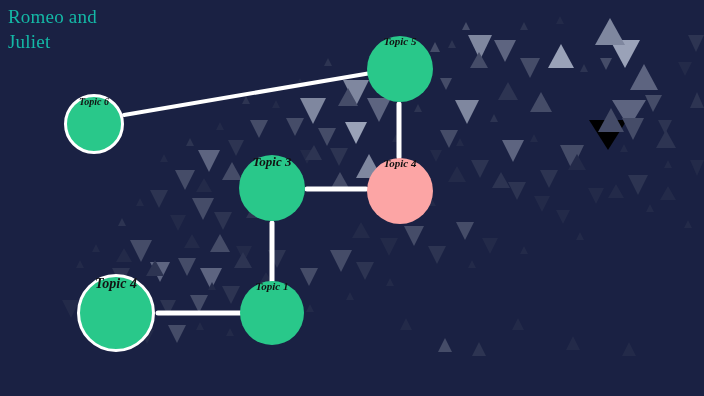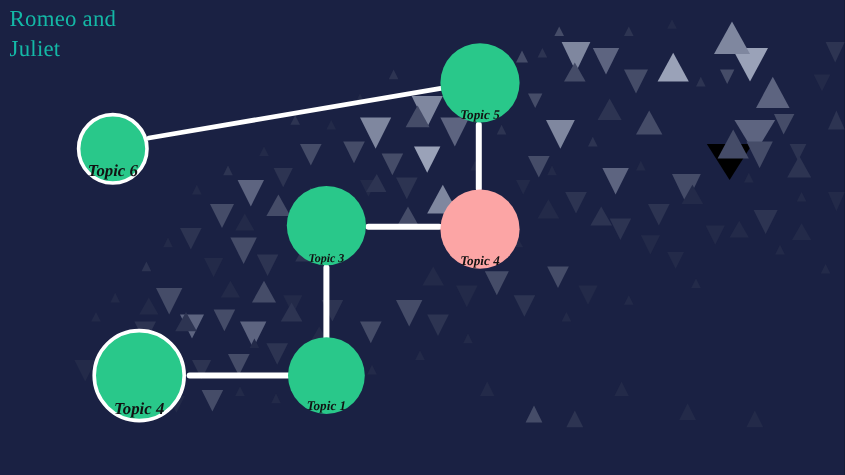--- a/index.html
+++ b/index.html
@@ -40,21 +40,21 @@
     line-height: 25px;
     letter-spacing: 0.2px;
     white-space: pre-line;
     z-index: 6;
   }
   .node {
     position: absolute;
     border-radius: 50%;
     background: #29c88a;
     display: flex;
-    align-items: flex-end;
+    align-items: flex-start;
     justify-content: center;
     box-sizing: border-box;
     z-index: 5;
   }
   .node.bordered {
     border: 3px solid #ffffff;
   }
   .node-label {
     color: #121212;
     font-family: "Liberation Serif", serif;
@@ -231,26 +231,26 @@
 Juliet</div>
 
   <div id="node-layer">
       <div class="node bordered" style="left: 77px; top: 274px; width: 78px; height: 78px; background: rgb(41, 200, 138);">
         <span class="node-label" style="font-size: 14px; color: rgb(18, 18, 18);">Topic 4</span>
       </div>
       <div class="node" style="left: 240px; top: 281px; width: 64px; height: 64px; background: rgb(41, 200, 138);">
         <span class="node-label" style="font-size: 11px; color: rgb(18, 18, 18);">Topic 1</span>
       </div>
       <div class="node" style="left: 239px; top: 155px; width: 66px; height: 66px; background: rgb(41, 200, 138);">
-        <span class="node-label" style="font-size: 10px; color: rgb(18, 18, 18);">Topic 3</span>
+        <span class="node-label" style="font-size: 13px; color: rgb(18, 18, 18);">Topic 3</span>
       </div>
       <div class="node" style="left: 367px; top: 158px; width: 66px; height: 66px; background: #fca5a5;">
         <span class="node-label" style="font-size: 11px; color: rgb(18, 18, 18);">Topic 4</span>
       </div>
       <div class="node" style="left: 367px; top: 36px; width: 66px; height: 66px; background: rgb(41, 200, 138);">
         <span class="node-label" style="font-size: 11px; color: rgb(18, 18, 18);">Topic 5</span>
       </div>
       <div class="node bordered" style="left: 64px; top: 94px; width: 60px; height: 60px; background: rgb(41, 200, 138);">
-        <span class="node-label" style="font-size: 14px; color: rgb(18, 18, 18);">Topic 6</span>
+        <span class="node-label" style="font-size: 10px; color: rgb(18, 18, 18);">Topic 6</span>
       </div>
     </div>
 
 </div>
 
 </body></html>

